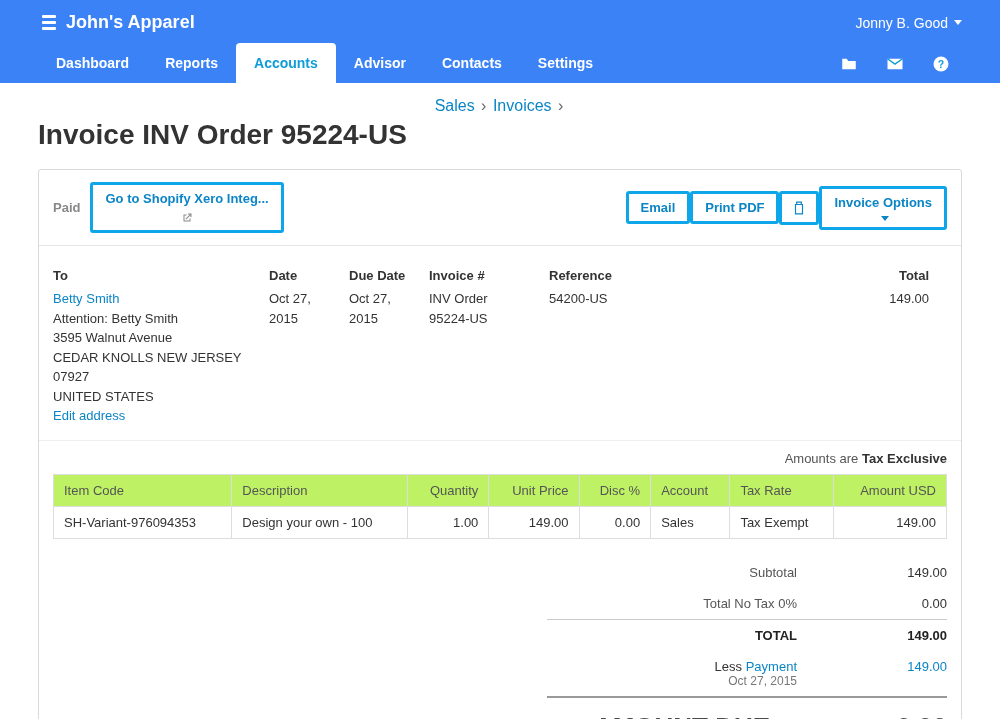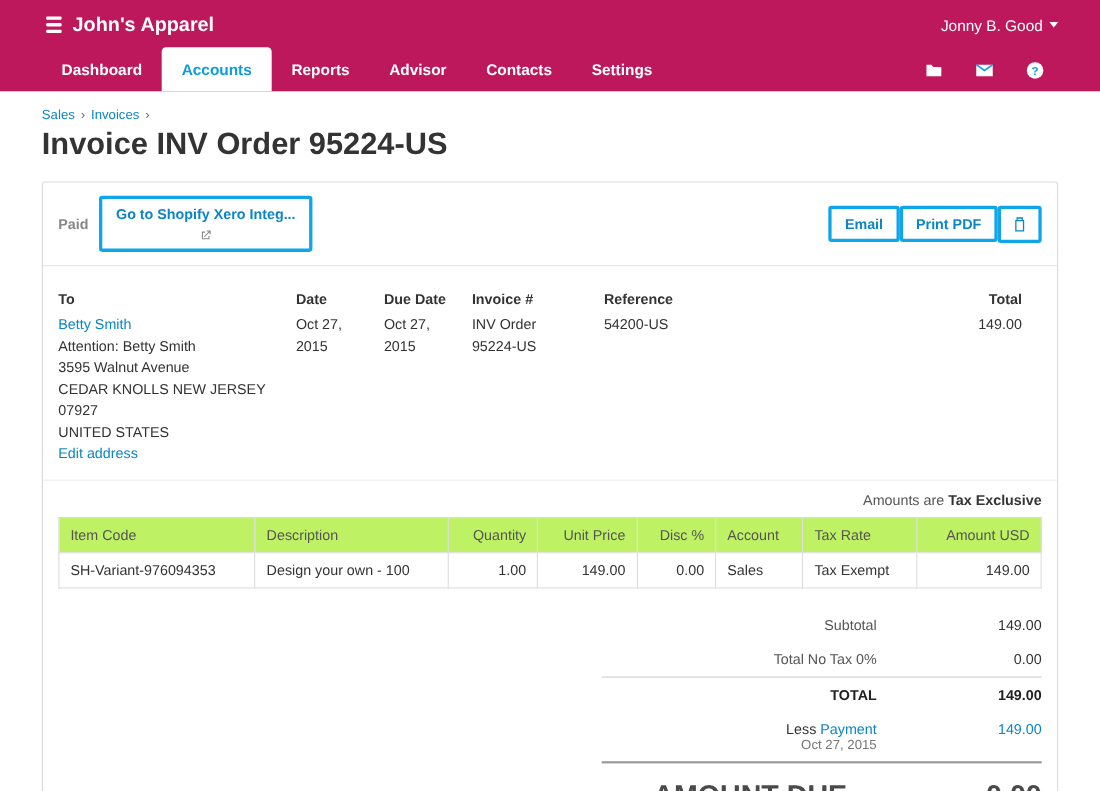--- a/index.html
+++ b/index.html
@@ -1,36 +1,36 @@
 <!DOCTYPE html>
 <html><head>
 <meta charset="utf-8">
 <style>
   * { box-sizing: border-box; margin: 0; padding: 0; }
   body { font-family: Arial, Helvetica, sans-serif; font-size: 13px; color: #333; background: #fff; }
   
-  .top-header { background: #be185d; color: #fff; padding: 12px 38px 0; }
+  .top-header { background: #3b82f6; color: #fff; padding: 12px 38px 0; }
   .top-header-row { display: flex; justify-content: space-between; align-items: center; padding-bottom: 10px; }
   .org-switcher { display: flex; align-items: center; gap: 10px; font-size: 18px; font-weight: bold; }
   .hamburger-lines { display:flex; gap:4px; align-items:center;}
   .hamburger-lines .dots{display:flex;flex-direction:column;gap:3px;}
   .hamburger-lines .bars{display:flex;flex-direction:column;gap:3px;}
   .hamburger-lines .bars span{width:14px;height:3px;background:#fff;border-radius:1px;display:block;}
   .user-menu { font-size: 14px; display:flex; align-items:center; gap:6px; cursor:pointer;}
   .caret-down { width:0;height:0;border-left:4px solid transparent;border-right:4px solid transparent;border-top:5px solid #fff;}
   
   .nav-row { display: flex; justify-content: space-between; align-items: flex-end; }
   .nav-tabs { display: flex; }
   .nav-tab { padding: 12px 18px; font-size: 14px; font-weight: bold; color: #fff; cursor: pointer; border-radius: 4px 4px 0 0; }
   .nav-tab.active { background: #fff; color: #0e9dd9; }
   .nav-icons { display: flex; gap: 24px; align-items: center; padding-bottom: 10px; padding-right:10px;}
   .nav-icon { width:22px; height:18px; cursor:pointer; color:#fff; fill:#fff; }
   
   .page-body { padding: 10px 38px 30px; }
-  .breadcrumb { color: #0b85c6; font-size: 12px; margin: 4px 0; }
+  .breadcrumb { color: #0b85c6; font-size: 16px; margin: 4px 0; text-align: center; }
   .breadcrumb a { color: #0b85c6; text-decoration: none; }
   .breadcrumb .sep { color: #666; margin: 0 2px; }
   .page-title { font-size: 28px; font-weight: bold; color: #333; margin: 4px 0 18px; }
   
   .invoice-card { border: 1px solid #d9d9d9; border-radius: 3px; }
   .card-toolbar { display:flex; justify-content:space-between; align-items:center; padding: 12px 14px; border-bottom:1px solid #e5e5e5;}
   .toolbar-left { display:flex; align-items:center; gap:10px;}
   .paid-label { color:#888; font-weight:bold; font-size:13px;}
   .btn { border:3px solid #0ea5e9; background:#fff; color:#0b85c6; font-weight:bold; font-size:13px; padding:6px 12px; border-radius:3px; cursor:pointer; display:inline-flex; align-items:center; gap:6px;flex-direction:column;}
   .btn-plain { color:#0b85c6;}
@@ -93,22 +93,22 @@
       <span>John's Apparel</span>
     </div>
     <div class="user-menu">
       <span>Jonny B. Good</span>
       <span class="caret-down"></span>
     </div>
   </div>
   <div class="nav-row">
     <div class="nav-tabs" id="nav-tabs">
         <div class="nav-tab">Dashboard</div>
+        <div class="nav-tab">Reports</div>
         <div class="nav-tab active">Accounts</div>
-        <div class="nav-tab">Reports</div>
         <div class="nav-tab">Advisor</div>
         <div class="nav-tab">Contacts</div>
         <div class="nav-tab">Settings</div>
       </div>
     <div class="nav-icons">
       <svg class="nav-icon" viewBox="0 0 24 24">
           <path d="M3 5h6l2 3h10v11H3z" fill="#fff"></path>
         </svg>
       <svg class="nav-icon" viewBox="0 0 24 24">
           <path d="M2 5h20v14H2z" fill="#fff"></path>
@@ -146,20 +146,24 @@
         <button class="btn">
             <span>Email</span>
           </button>
         <button class="btn">
             <span>Print PDF</span>
           </button>
         <button class="btn btn-icon-only">
           <svg width="14" height="16" viewBox="0 0 24 24">
               <path d="M8 2h8v4H8zM6 6h12v16H6z" fill="none" stroke="#0b85c6" stroke-width="2"></path>
             </svg>
+        </button>
+        <button class="btn">
+          <span>Invoice Options</span>
+          <span class="caret-blue"></span>
         </button>
       </div>
     </div>
 
     <div class="invoice-meta">
       <div class="meta-row">
         <div class="meta-col to">
           <div class="meta-label">To</div>
           <div class="meta-val">
             <a class="link">Betty Smith</a><br>

